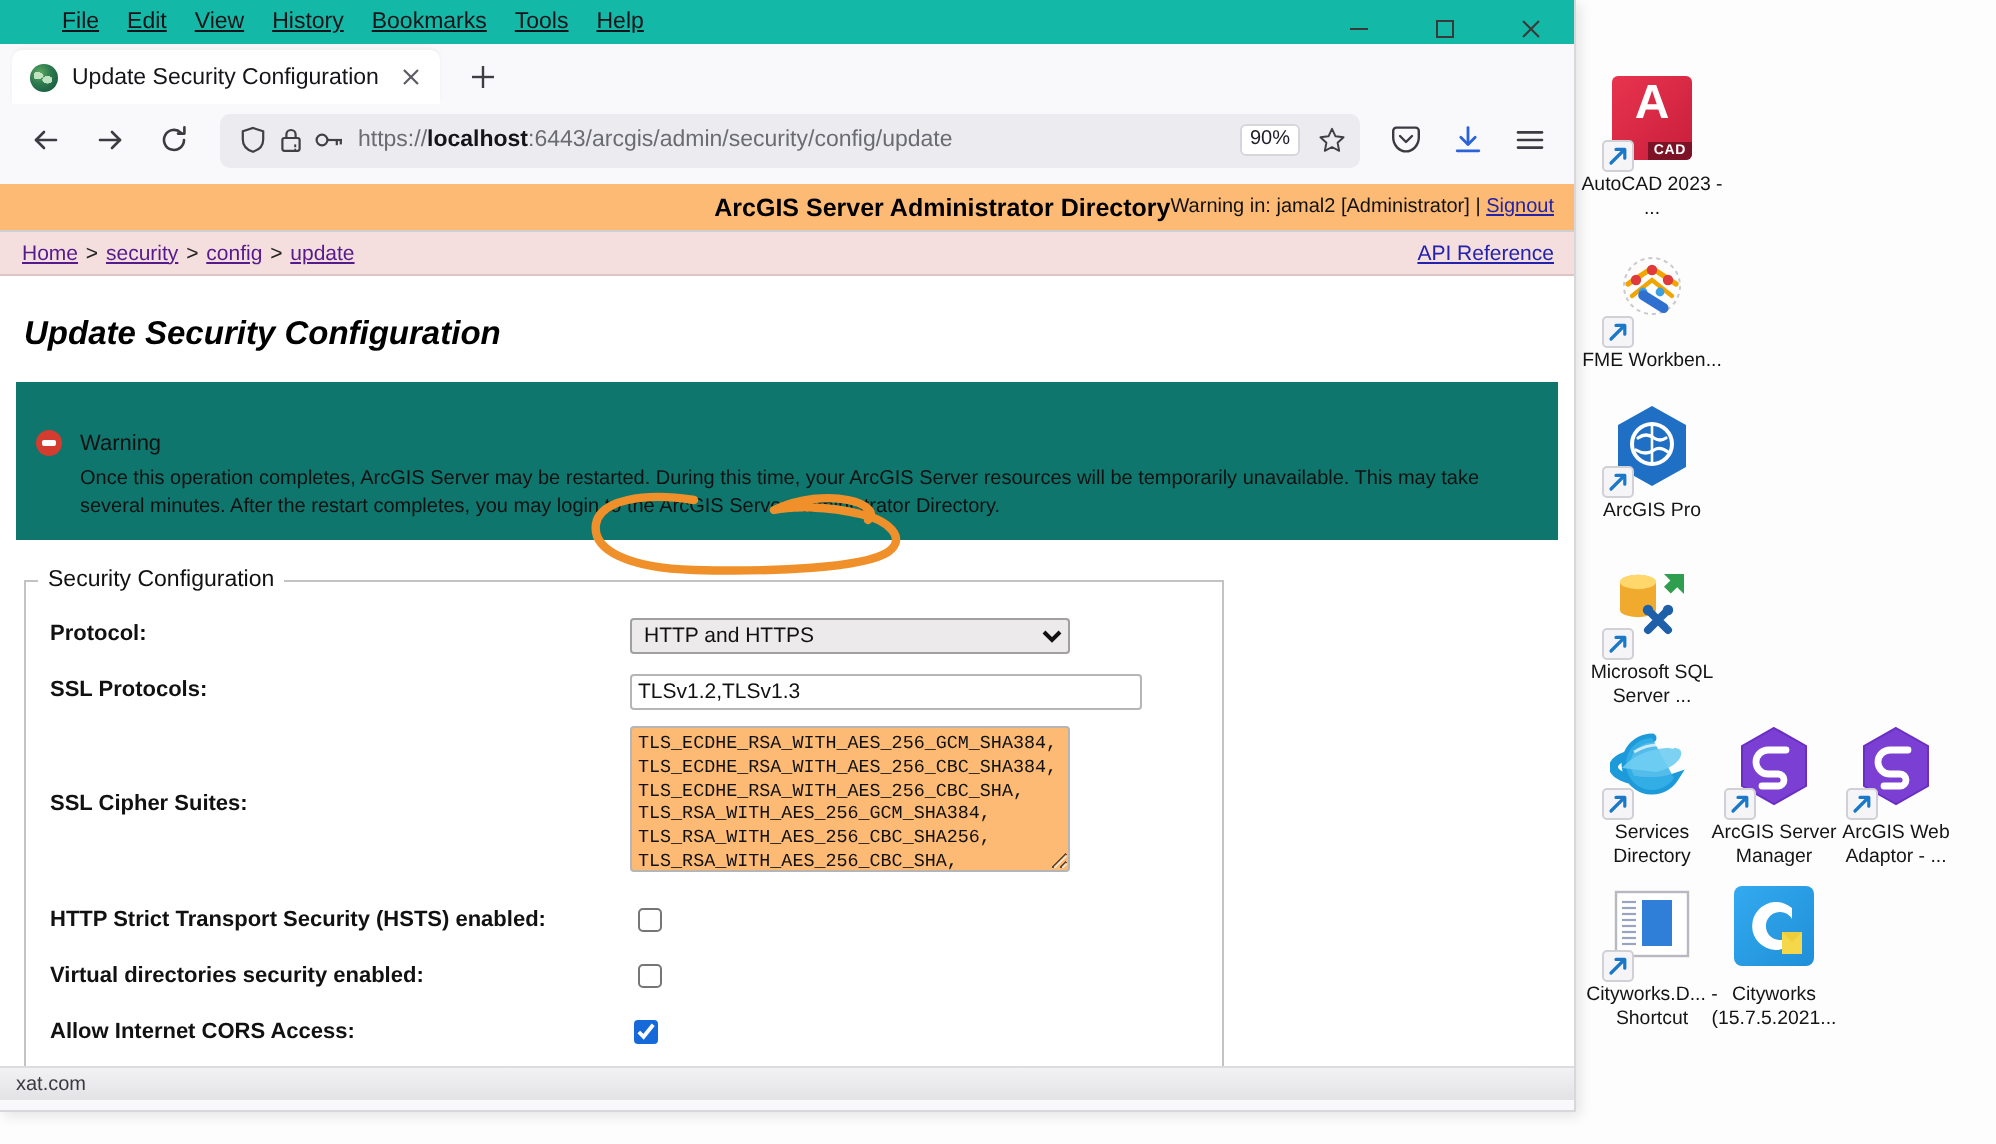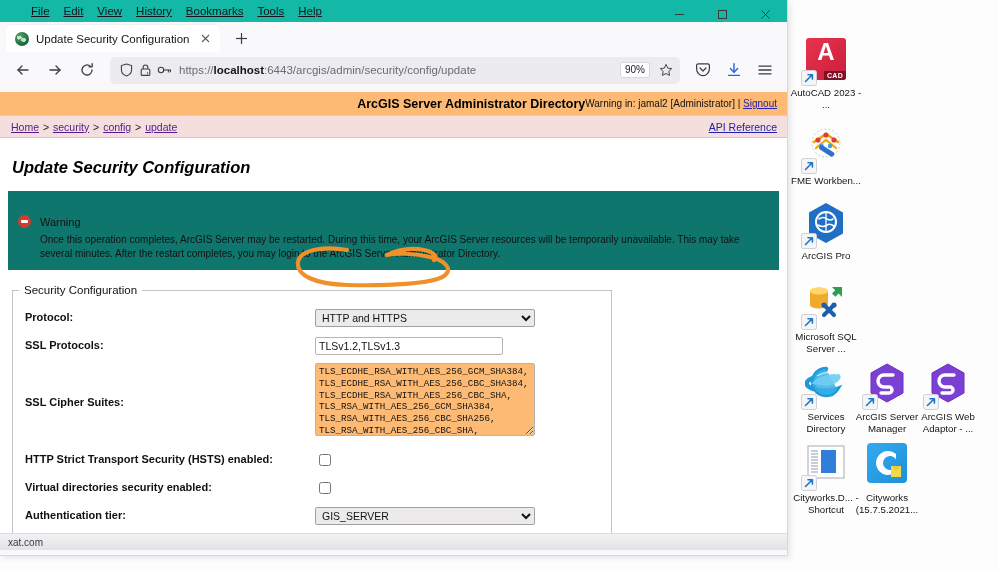--- a/index.html
+++ b/index.html
@@ -285,21 +285,21 @@
     height: 18px;
     font-size: 10.5px;
     font-family: "Liberation Sans", sans-serif;
     color: #111;
     background: #eceaea;
     border: 1px solid #a0a0a0;
     border-radius: 2px;
     padding: 0 2px;
   }
   input.ftext {
-    width: 188px;
+    width: 256px;
     height: 18px;
     font-size: 10.5px;
     font-family: "Liberation Sans", sans-serif;
     color: #111;
     background: #ffffff;
     border: 1px solid #b5b5b5;
     border-radius: 2px;
     padding: 0 3px;
   }
   textarea.fta {
@@ -588,20 +588,26 @@
           </div>
         </div>
 
         <div class="frow" style="margin-top:6px;">
           <div class="flabel">Virtual directories security enabled:</div>
           <div class="fctrl" style="padding-left:4px;">
             <input class="fcheck" type="checkbox" style="">
           </div>
         </div>
 
+        <div class="frow" style="margin-top:6px;">
+          <div class="flabel">Allow Internet CORS Access:</div>
+          <div class="fctrl" style="padding-left:2px;">
+            <input class="fcheck" type="checkbox" checked="" style="">
+          </div>
+        </div>
 
         <div class="frow" style="margin-top:6px;">
           <div class="flabel">Authentication tier:</div>
           <div class="fctrl">
             <select class="fselect">
               <option>GIS_SERVER</option>
             </select>
           </div>
         </div>
 

